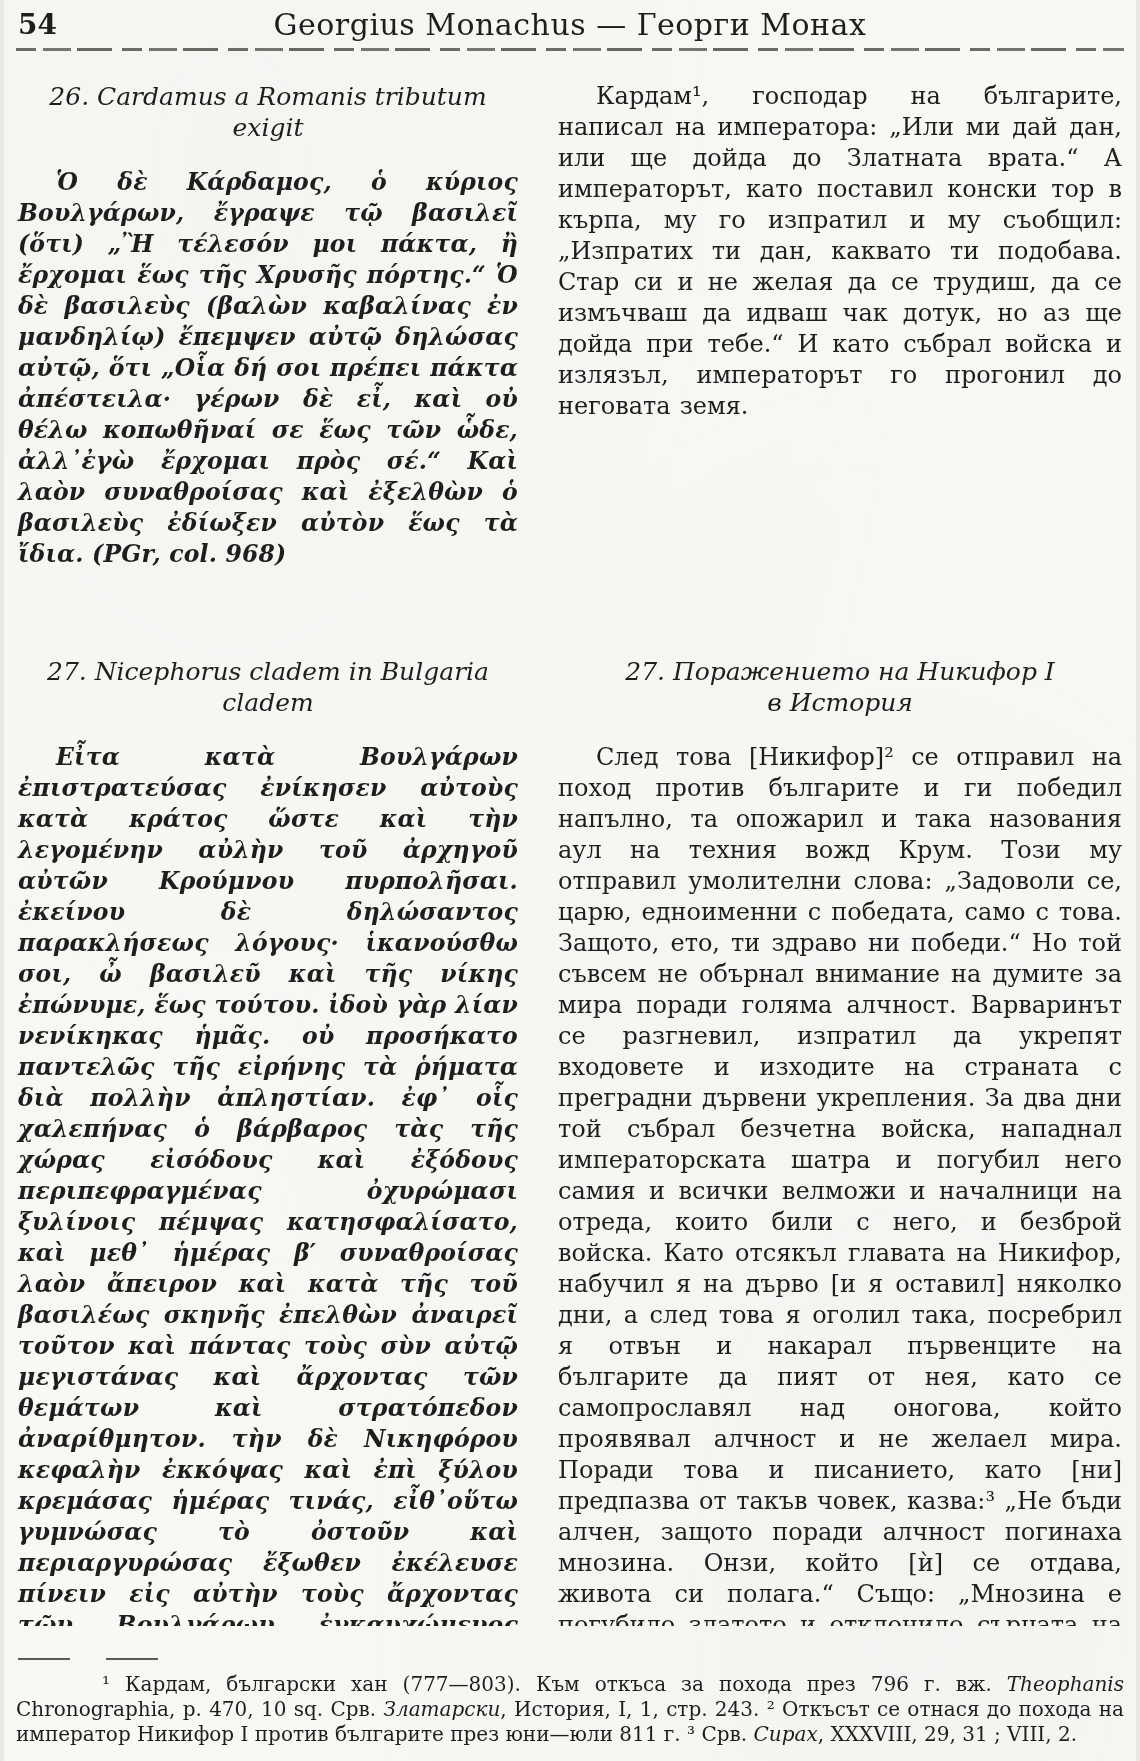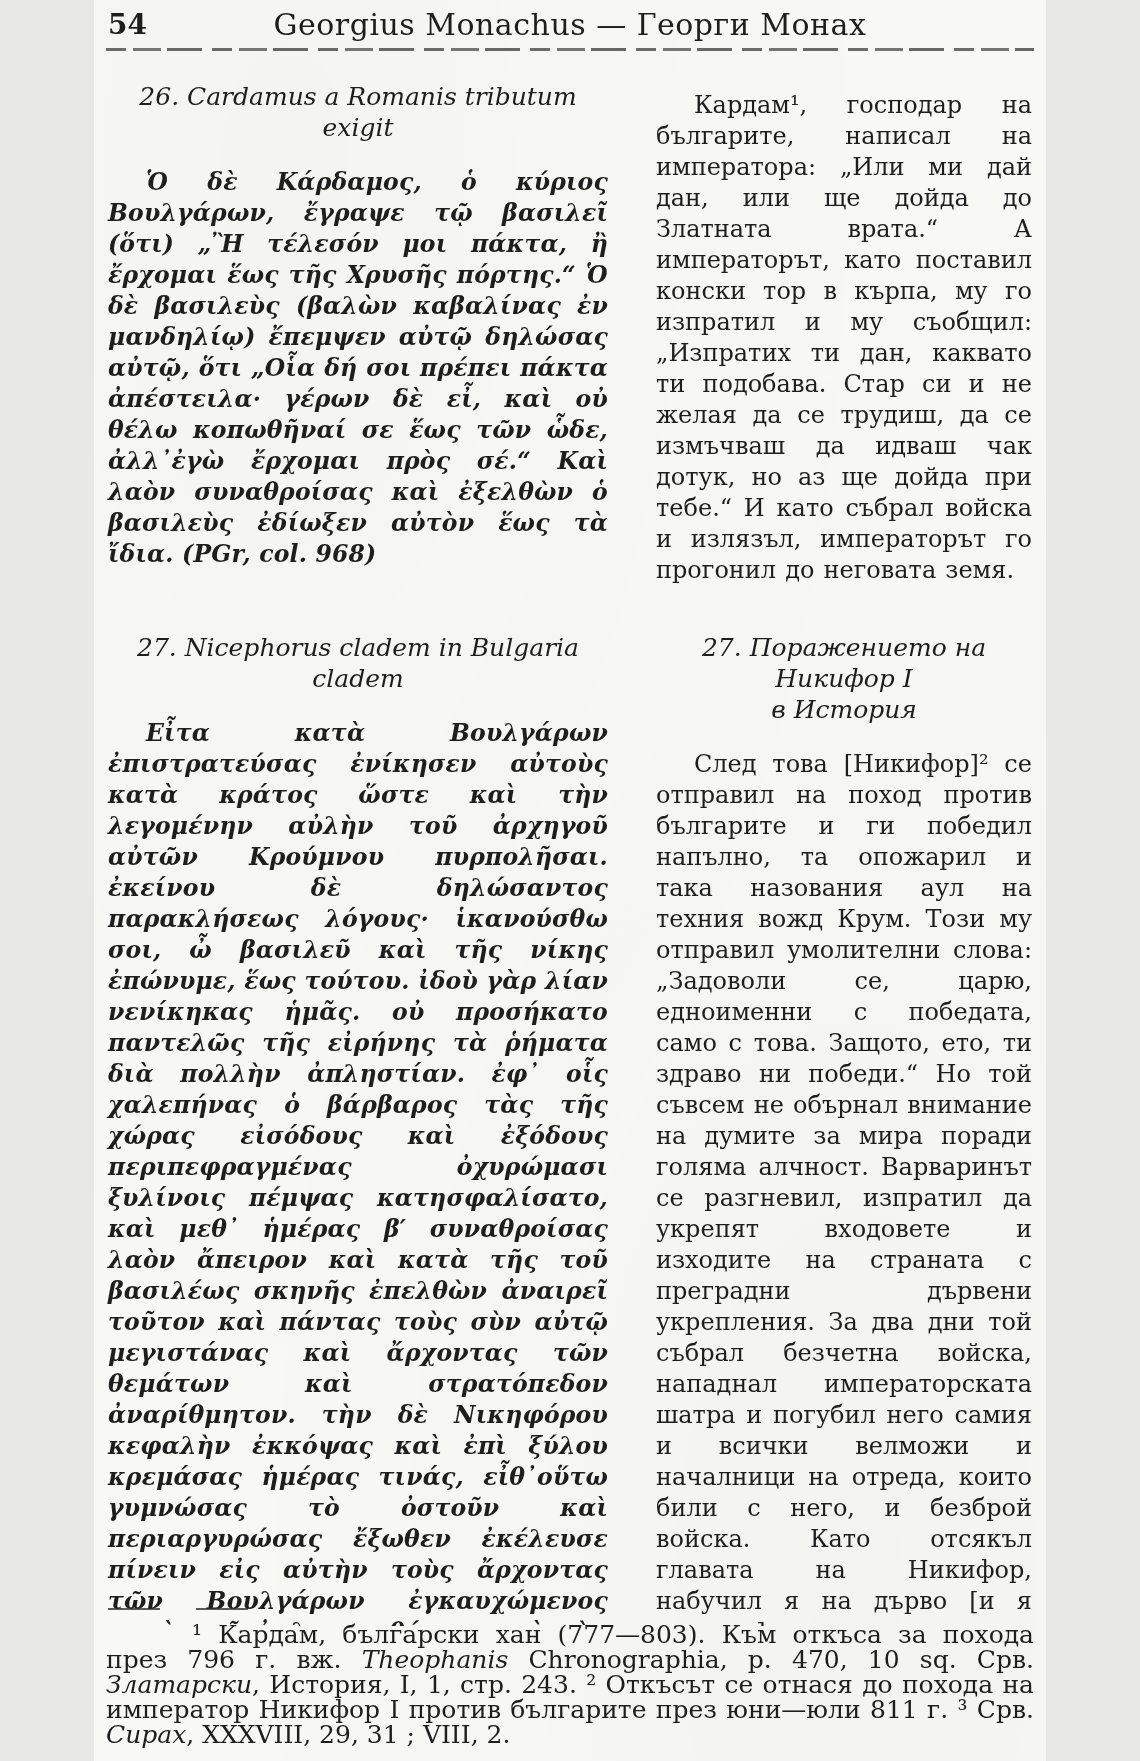--- a/index.html
+++ b/index.html
@@ -4,21 +4,21 @@
 <style>
   :root{
     --ink:#1e1e1e;
     --paper:#f8f8f5;
   }
   *{box-sizing:border-box;}
   html,body{margin:0;padding:0;}
   body{background:#e8e8e4;font-family:"DejaVu Serif", serif;}
   .page{
     position:relative;
-    width:952px;height:1761px;
+    width:1132px;height:1761px;
     margin:0 auto;
     background:
       radial-gradient(ellipse at 20% 10%, rgba(0,0,0,0.015), transparent 60%),
       radial-gradient(ellipse at 80% 90%, rgba(0,0,0,0.02), transparent 60%),
       var(--paper);
     color:var(--ink);
     padding:8px 12px 0 12px;
     overflow:hidden;
   }
   .page-header{
@@ -44,20 +44,21 @@
     opacity:.75;
   }
   .columns{
     display:grid;
     grid-template-columns:500px 1fr;
     column-gap:48px;
     margin-top:30px;
     padding:0 2px;
     max-height:1545px;
     overflow:hidden;
+    gap:40px;
   }
   .col-section{min-width:0;}
   .sec-row1{margin-bottom:46px;}
   .heading{
     margin:0 0 24px 0;
     font-size:25px;
     font-weight:normal;
     font-style:italic;
     text-align:center;
     line-height:31px;
@@ -71,35 +72,34 @@
     text-indent:38px;
   }
   .greek-text{
     font-style:italic;
     font-size:23.5px;
     letter-spacing:0.2px;
     font-weight:bold;
   }
   .bulg-text{
     word-spacing:1.5px;
-    margin-top:9px;
   }
   .footnotes{
     position:absolute;
     left:12px;right:12px;bottom:14px;
   }
   .footnote-rule{
     width:150px;height:2px;
     margin:0 0 12px 2px;
     background:repeating-linear-gradient(90deg,#333 0 52px,transparent 52px 88px);
     opacity:.8;
   }
   .footnote-text{
     margin:0;
-    font-size:25px;
+    font-size:20px;
     line-height:25px;
     text-align:justify;
     text-indent:86px;
   }
   .footnote-text i{font-style:italic;}
 </style>
 </head>
 <body>
 
 <div class="page">

